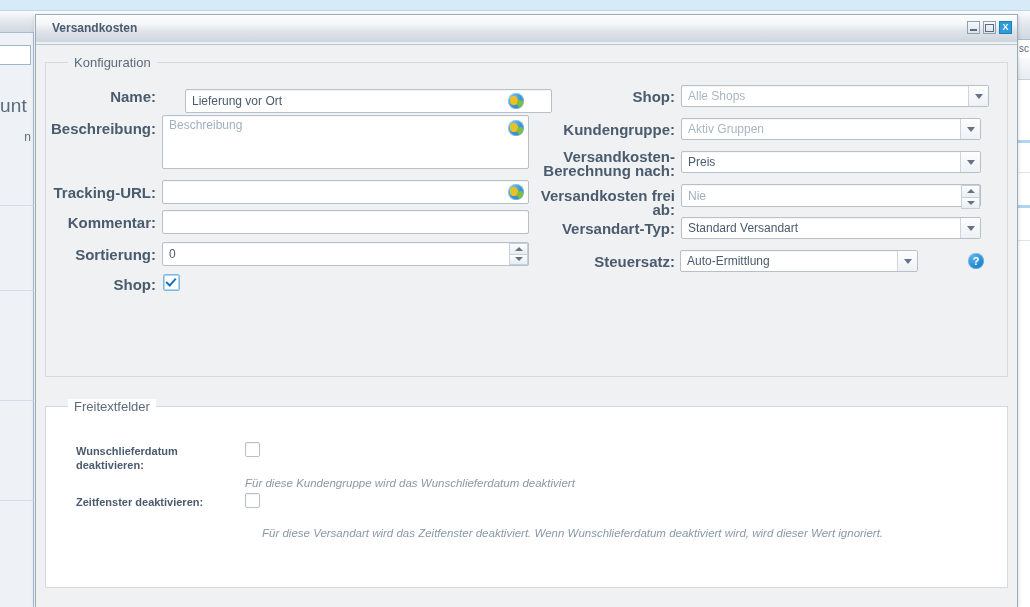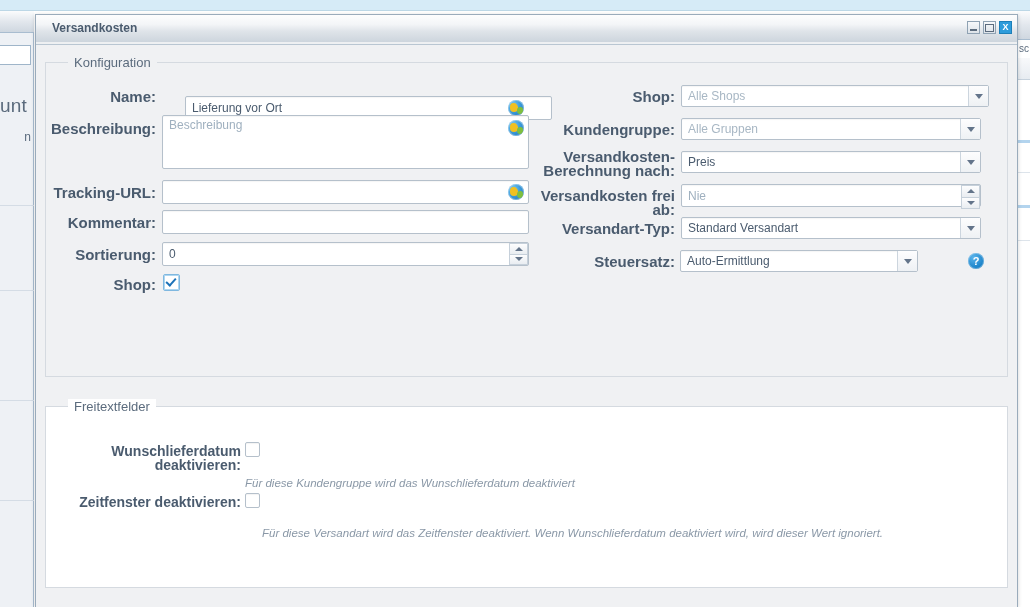--- a/index.html
+++ b/index.html
@@ -303,22 +303,21 @@
   .tab.active {
     background: linear-gradient(to bottom, #3aa3e0 0%, #1f8ad1 100%);
     height: 23px;
     color: #ffffff;
   }
 
   
   .ftrow { position: relative; }
   .ftlabel {
     position: absolute; left: 0; width: 165px;
-    text-align: right;
-    font-size: 14px; font-weight: bold; color: #4a5b6e;
+    font-size: 11px; font-weight: bold; color: #4a5b6e;
     line-height: 14px;
   }
   .fthelp {
     position: absolute;
     font-size: 11.5px; font-style: italic; color: #8a98a7;
     white-space: nowrap;
   }
 </style>
 </head>
 <body>
@@ -357,21 +356,21 @@
 
   <div id="window-body">
 
     <div class="panel" id="config-panel">
       <div class="panel-legend">Konfiguration</div>
 
       <div class="col-left">
 
         <div class="frow" style="height:30px">
           <div class="flabel" style="top:9px">Name:</div>
-          <div class="fctl" style="left:116px; top:15px; width:367px;padding-left:23px;">
+          <div class="fctl" style="left:116px; top:8px; width:367px;padding-left:23px;">
             <input class="txt" style="width: 367px; height: 24px;" value="Lieferung vor Ort">
             <div class="globe" style="right:5px; top:4px;"></div>
           </div>
         </div>
 
         <div class="frow" style="height:64px">
           <div class="flabel" style="top:11px">Beschreibung:</div>
           <div class="fctl" style="left:116px; top:4px; width:367px;">
             <textarea class="txt" style="width: 367px; height: 54px;" placeholder="Beschreibung"></textarea>
             <div class="globe" style="right:5px; top:5px;"></div>
@@ -424,21 +423,21 @@
             <div class="val ph">Alle Shops</div>
             <div class="arrowbox">
                 <span class="caret-down"></span>
               </div>
           </div>
         </div>
 
         <div class="frow" style="height:33px">
           <div class="flabel" style="top:9px">Kundengruppe:</div>
           <div class="fctl combo" style="left:145px; top:4px; width:300px;">
-            <div class="val ph">Alle Gruppen</div>
+            <div class="val ph">Aktiv Gruppen</div>
             <div class="arrowbox">
                 <span class="caret-down"></span>
               </div>
           </div>
         </div>
 
         <div class="frow" style="height:33px">
           <div class="flabel" style="top:3px">
             <span>Versandkosten-</span><br>
             <span>Berechnung nach:</span>

